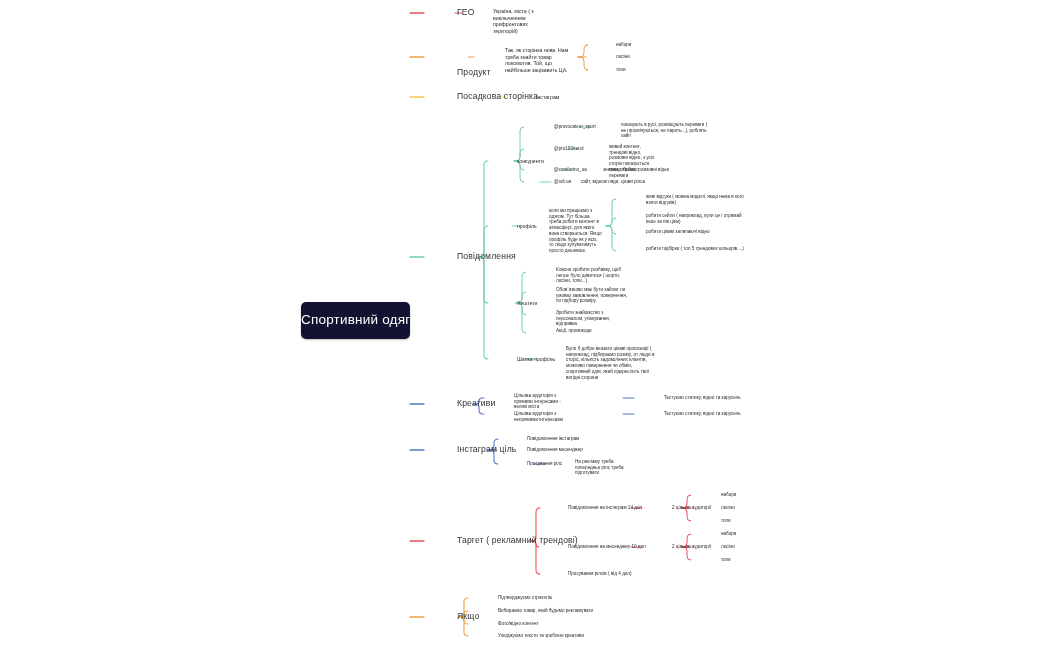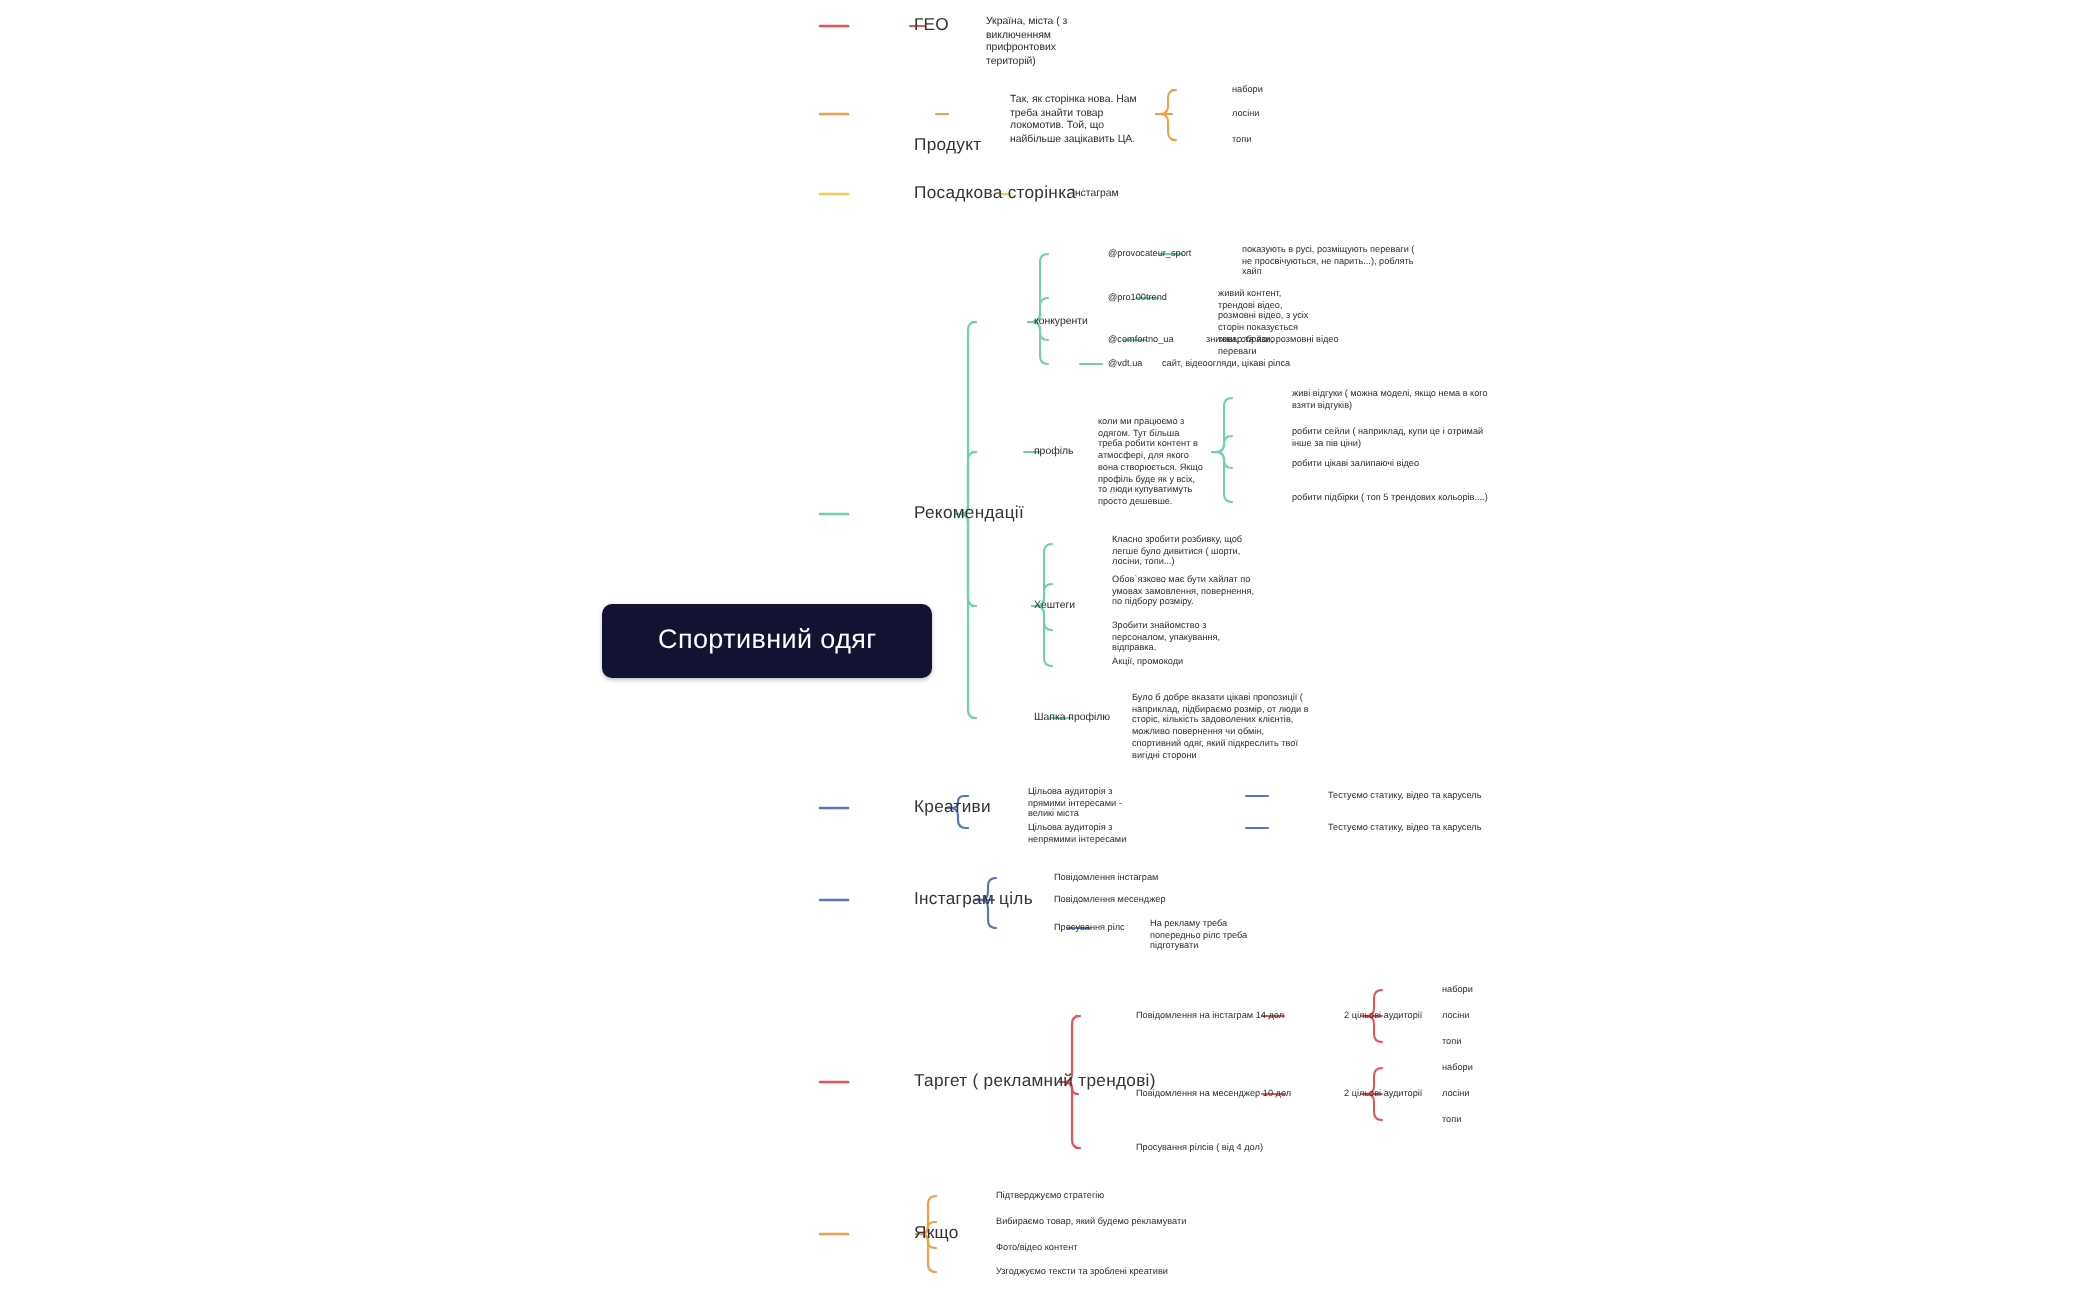--- a/index.html
+++ b/index.html
@@ -18,21 +18,21 @@
     position:absolute;
     line-height:1.25;
     white-space:pre-wrap;
     color:#2b2b2b;
     padding-left:27px;
   }
   .root {
     background:#121233;
     color:#ffffff;
     border-radius:5px;
-    padding:10px 28px;
+    padding:10px 0;
     font-size:13.5px;
     letter-spacing:.2px;
     white-space:nowrap;
     box-shadow:0 1px 2px rgba(0,0,0,.25);
   }
   .lvl1 { font-size:8.6px; letter-spacing:.15px; white-space:nowrap; }
   .lvl2 { font-size:5.2px; }
   .lvl3 { font-size:4.6px; }
   .lvl4 { font-size:4.6px; }
   .tiny { font-size:4.6px; }
@@ -119,21 +119,21 @@
   <div class="node root" id="root-node" style="left: 301px; top: 302px;">Спортивний одяг</div>
 <div class="node lvl1" style="left: 430px; top: 7px; color: rgb(51, 51, 51);">ГЕО</div>
     <div class="node lvl2" style="left: 466px; top: 8px; width: 80px;">Україна, міста ( з виключенням прифронтових територій)</div>
     <div class="node lvl1" style="left: 430px; top: 51px; color: rgb(51, 51, 51); margin-top: 16px;">Продукт</div>
     <div class="node lvl2" style="left: 478px; top: 47px; width: 96px;">Так, як сторінка нова. Нам треба знайти товар локомотив. Той, що найбільше зацікавить ЦА.</div>
     <div class="node tiny" style="left: 589px; top: 42px; width: 28px;">набори</div>
     <div class="node tiny" style="left: 589px; top: 54px; width: 28px;">лосіни</div>
     <div class="node tiny" style="left: 589px; top: 67px; width: 28px;">топи</div>
     <div class="node lvl1" style="left: 430px; top: 91px; color: rgb(51, 51, 51);">Посадкова сторінка</div>
     <div class="node lvl2" style="left: 509px; top: 94px; width: 60px;">Інстаграм</div>
-    <div class="node lvl1" style="left: 430px; top: 251px; color: rgb(51, 51, 51);">Рекомендації</div>
+    <div class="node lvl1" style="left: 430px; top: 251px; color: rgb(51, 51, 51);">Повідомлення</div>
     <div class="node lvl2" style="left: 490px; top: 158px;">конкуренти</div>
     <div class="node lvl2" style="left: 490px; top: 223px;">профіль</div>
     <div class="node lvl2" style="left: 490px; top: 300px;">Хештеги</div>
     <div class="node lvl2" style="left: 490px; top: 356px;">Шапка профілю</div>
     <div class="node lvl3" style="left: 527px; top: 124px;">@provocateur_sport</div>
     <div class="node lvl3" style="left: 594px; top: 122px; width: 115px;">показують в русі, розміщують переваги ( не просвічуються, не парить...), роблять хайп</div>
     <div class="node lvl3" style="left: 527px; top: 146px;">@pro100trend</div>
     <div class="node lvl3" style="left: 582px; top: 144px; width: 75px;">живий контент, трендові відео, розмовні відео, з усіх сторін показується товар та його переваги</div>
     <div class="node lvl3" style="left: 527px; top: 167px;">@comfortno_ua</div>
     <div class="node lvl3" style="left: 576px; top: 167px; width: 100px;">знижки, образи, розмовні відео</div>

